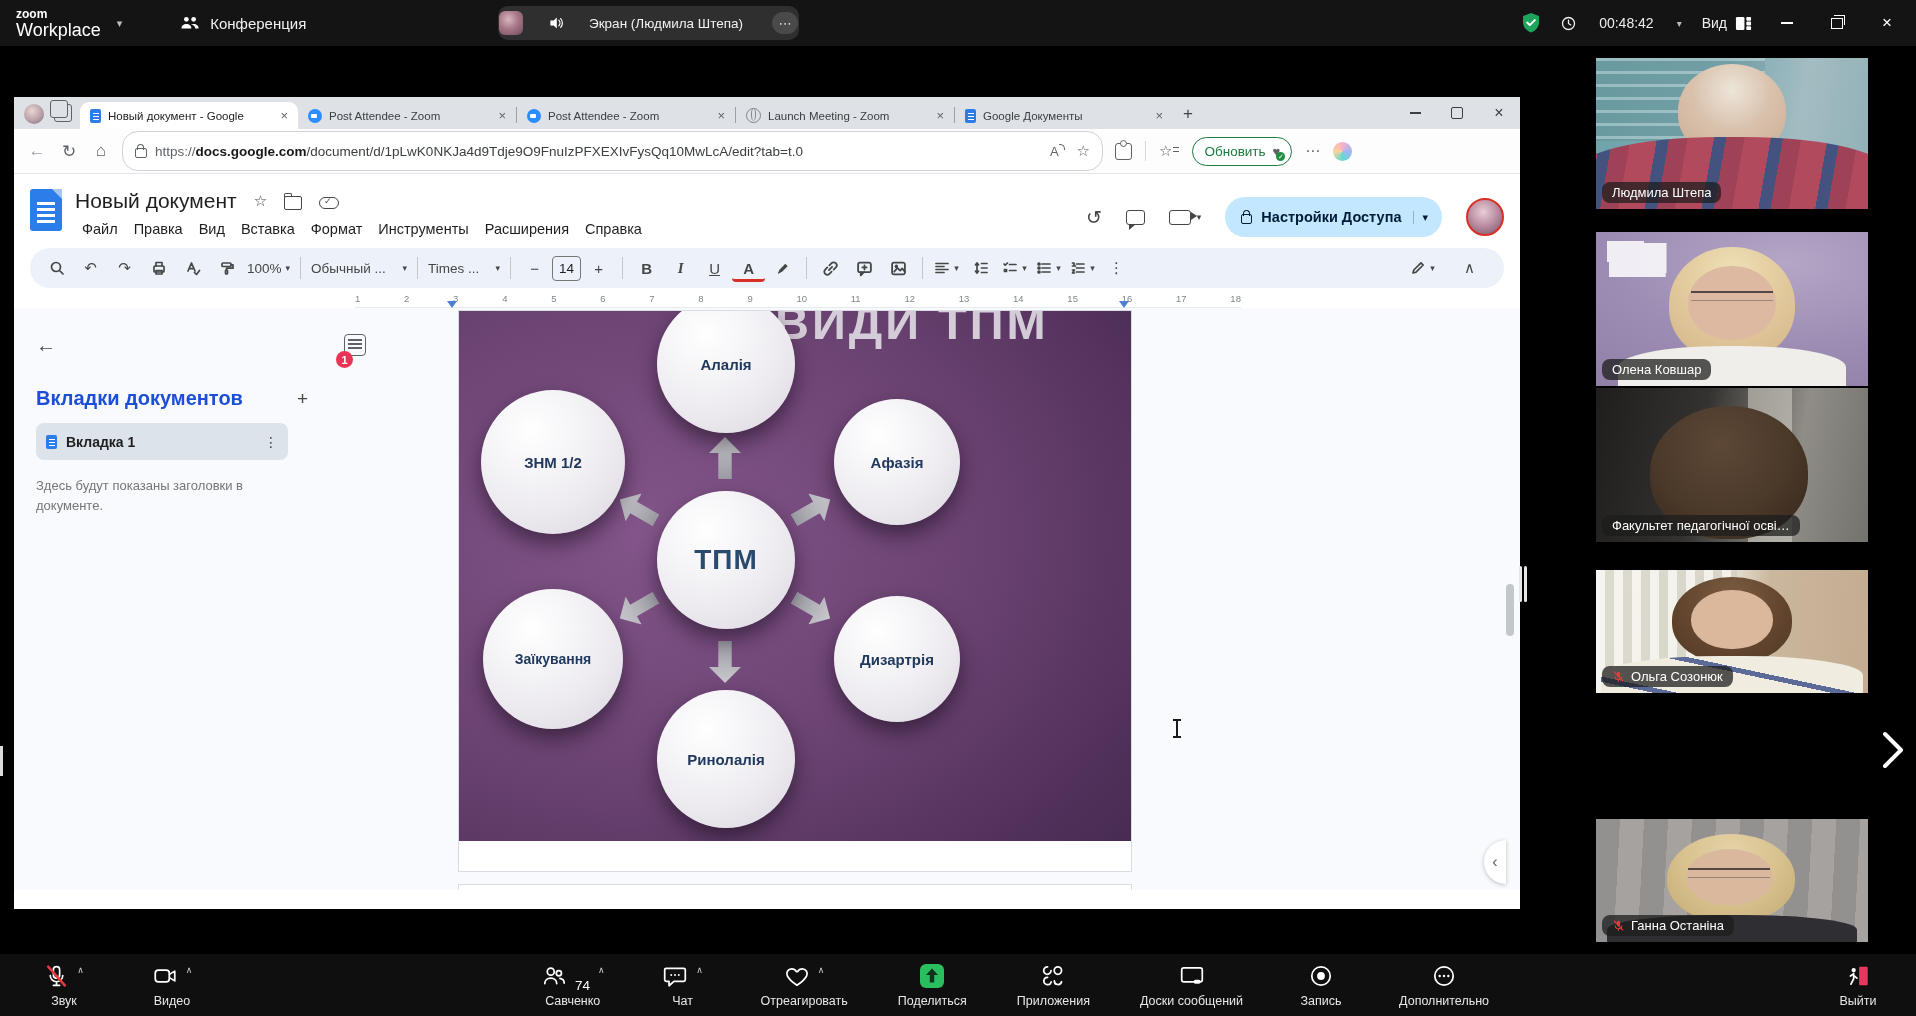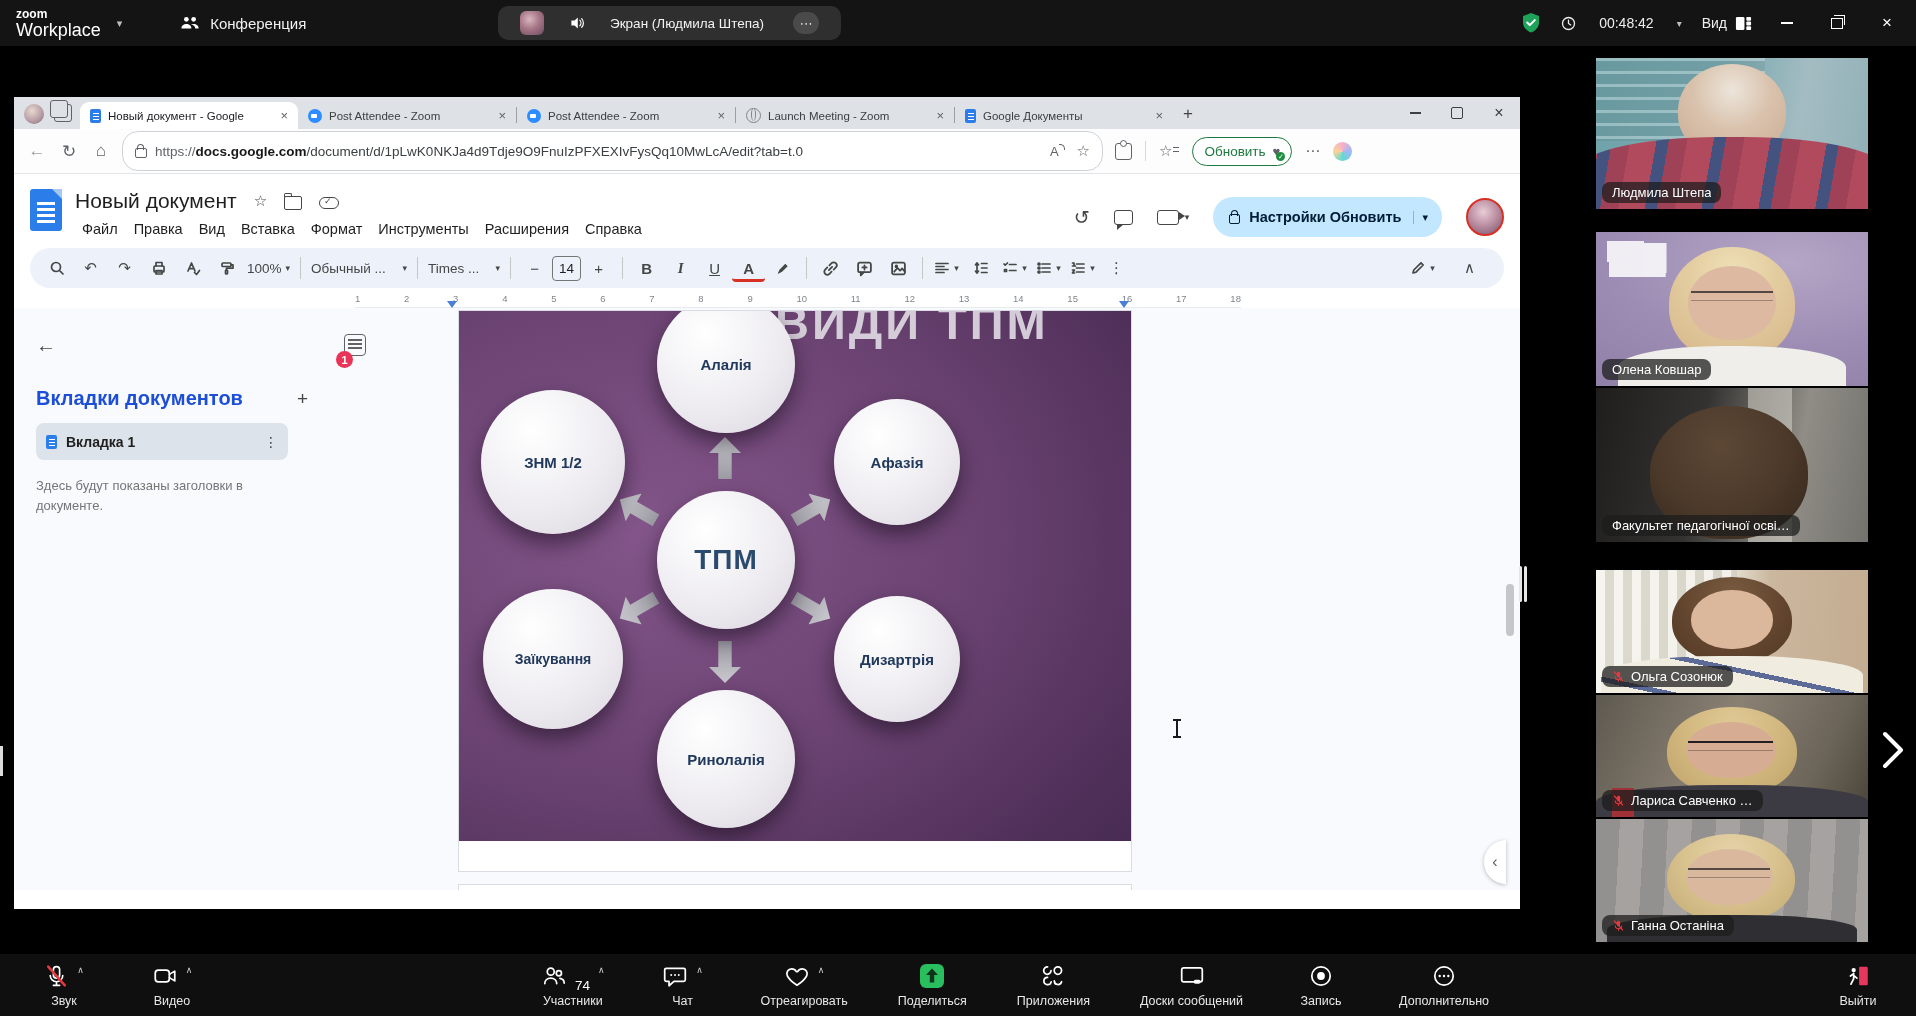--- a/index.html
+++ b/index.html
@@ -8,21 +8,21 @@
 
   
   #zoom-topbar{position:absolute;left:0;top:0;width:1916px;height:46px;background:#141414;
                display:flex;align-items:center;color:#fff;}
   .ztb-logo{margin-left:16px;line-height:1;}
   .ztb-logo .l1{font-size:12px;font-weight:700;display:block;}
   .ztb-logo .l2{font-size:18px;font-weight:500;display:block;margin-top:1px;}
   .ztb-chev{color:#bdbdbd;font-size:11px;margin-left:16px;}
   .ztb-meeting{display:flex;align-items:center;gap:10px;margin-left:58px;font-size:15px;color:#f1f1f1;}
   .share-pill{position:absolute;left:498px;top:6px;height:34px;background:#2f2f2f;border-radius:10px;
-              display:flex;align-items:center;gap:25px;padding:0 22px;text-align:center;}
+              display:flex;align-items:center;gap:25px;padding:0 1px;text-align:center;}
   .share-pill .avatar{width:24px;height:24px;border-radius:6px;
        background:radial-gradient(circle at 40% 35%,#d8b8c0 0%,#a87888 45%,#6d4a5e 100%);}
   .share-pill .txt{font-size:13.5px;color:#f2f2f2;white-space:nowrap;}
   .share-pill .dots{width:26px;height:22px;border-radius:11px;background:#4a4a4a;color:#ddd;
                     display:flex;align-items:center;justify-content:center;font-size:13px;margin-left:4px;}
   .ztb-right{margin-left:auto;display:flex;align-items:center;gap:20px;margin-right:14px;}
   .ztb-time{display:flex;align-items:center;gap:23px;font-size:14px;color:#eee;}
   .ztb-view{display:flex;align-items:center;gap:8px;font-size:14px;color:#eee;}
   .winbtn{width:30px;height:28px;display:flex;align-items:center;justify-content:center;color:#fff;}
   .winbtn .bar{width:12px;height:1.5px;background:#fff;display:block;}
@@ -404,21 +404,21 @@
           </div>
           <div class="gdh-right">
             <span class="gdh-ico">↺</span>
             <span class="bubble-ico"></span>
             <span style="display:flex;align-items:center;gap:6px;">
               <span class="cam-ico"></span>
               <span style="font-size:9px;color:#444746;">▾</span>
             </span>
             <div class="share-btn">
               <span class="lk"></span>
-              <span class="lbl">Настройки Обновить</span>
+              <span class="lbl">Настройки Доступа</span>
               <span class="dd">▾</span>
             </div>
             <div class="gd-avatar"></div>
           </div>
         </div>
 
         <div id="docs-toolbar">
           <span class="tb">
             <svg width="16" height="16" viewBox="0 0 16 16" class="ico-svg">
                 <circle cx="7" cy="7" r="4.5"></circle>
@@ -670,37 +670,20 @@
       </div>
       <div class="badge">
         <svg width="13" height="13" viewBox="0 0 16 16">
           <rect x="6" y="2" width="4" height="7" rx="2" fill="#e8383d"></rect>
           <path d="M4 8a4 4 0 0 0 8 0M8 12v2.5" stroke="#e8383d" stroke-width="1.3" fill="none"></path>
           <line x1="2.5" y1="2" x2="13.5" y2="14" stroke="#e8383d" stroke-width="1.6"></line>
         </svg>
         <span class="nm">Ольга Созонюк</span>
       </div>
     </div>
-    <div class="tile" style="top:637px;height:122px;">
-      <div class="scene s5">
-        <div class="p-head"></div>
-        <div class="p-face"></div>
-        <div class="p-glasses"></div>
-        <div class="p-torso"></div>
-        <div class="deco redbit"></div>
-      </div>
-      <div class="badge">
-        <svg width="13" height="13" viewBox="0 0 16 16">
-          <rect x="6" y="2" width="4" height="7" rx="2" fill="#e8383d"></rect>
-          <path d="M4 8a4 4 0 0 0 8 0M8 12v2.5" stroke="#e8383d" stroke-width="1.3" fill="none"></path>
-          <line x1="2.5" y1="2" x2="13.5" y2="14" stroke="#e8383d" stroke-width="1.6"></line>
-        </svg>
-        <span class="nm">Лариса Савченко …</span>
-      </div>
-    </div>
     <div class="tile" style="top:761px;height:123px;">
       <div class="scene s6">
         <div class="p-head"></div>
         <div class="p-face"></div>
         <div class="p-glasses"></div>
         <div class="p-torso"></div>
       </div>
       <div class="badge">
         <svg width="13" height="13" viewBox="0 0 16 16">
           <rect x="6" y="2" width="4" height="7" rx="2" fill="#e8383d"></rect>
@@ -747,21 +730,21 @@
         <div class="frow">
           <svg width="26" height="26" viewBox="0 0 24 24" class="fsvg">
             <circle cx="9" cy="8" r="3.2"></circle>
               <path d="M3.5 19c0-3 2.5-5 5.5-5s5.5 2 5.5 5"></path>
             <circle cx="16.5" cy="9.5" r="2.4"></circle>
               <path d="M17.5 14.2c2.3.4 3.9 2 3.9 4.3"></path>
           </svg>
           <span class="fcount">74</span>
           <span class="fchev">∧</span>
         </div>
-        <span class="flabel">Участники</span>
+        <span class="flabel">Савченко</span>
       </div>
       <div class="fitem">
         <div class="frow">
           <svg width="26" height="26" viewBox="0 0 24 24" class="fsvg">
             <path d="M4 5h16a1.5 1.5 0 0 1 1.5 1.5v9A1.5 1.5 0 0 1 20 17h-9l-4.5 4v-4H4a1.5 1.5 0 0 1-1.5-1.5v-9A1.5 1.5 0 0 1 4 5z"></path>
             <circle cx="8.5" cy="11" r="0.9" fill="#fff" stroke="none"></circle>
               <circle cx="12" cy="11" r="0.9" fill="#fff" stroke="none"></circle>
               <circle cx="15.5" cy="11" r="0.9" fill="#fff" stroke="none"></circle>
           </svg>
           <span class="fchev">∧</span>

